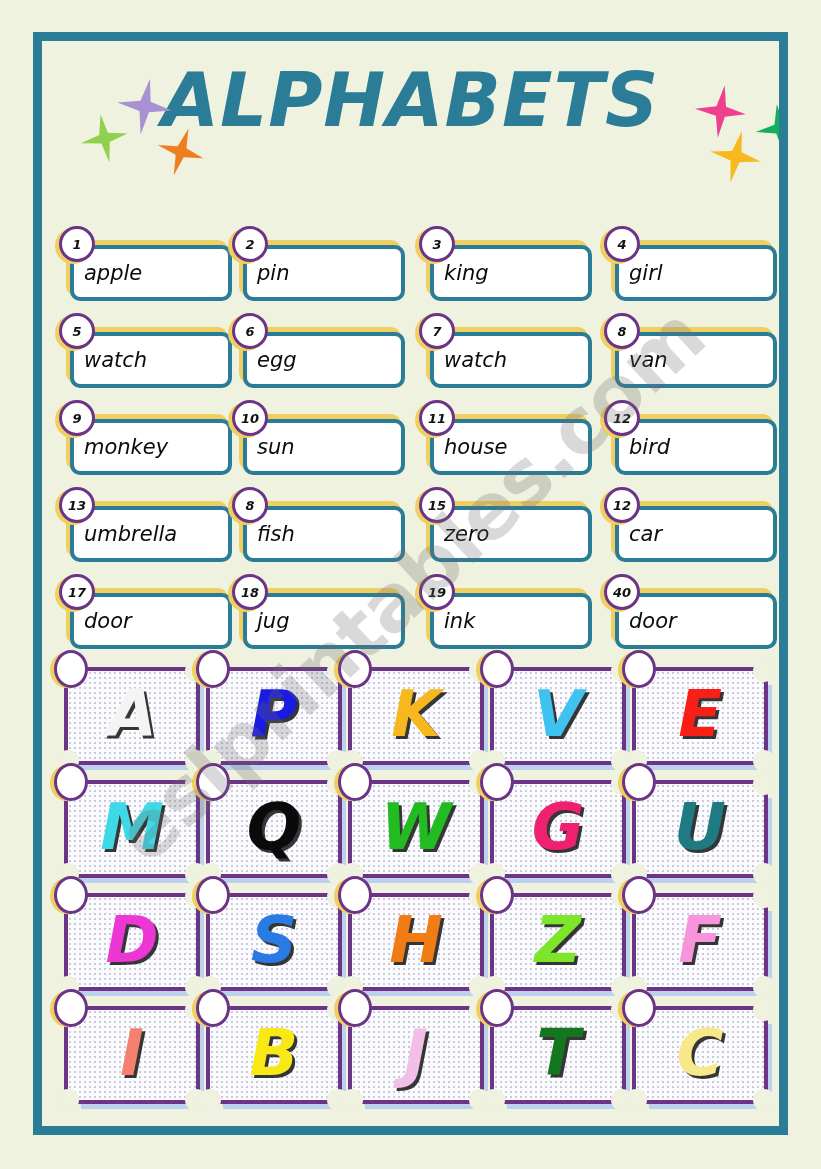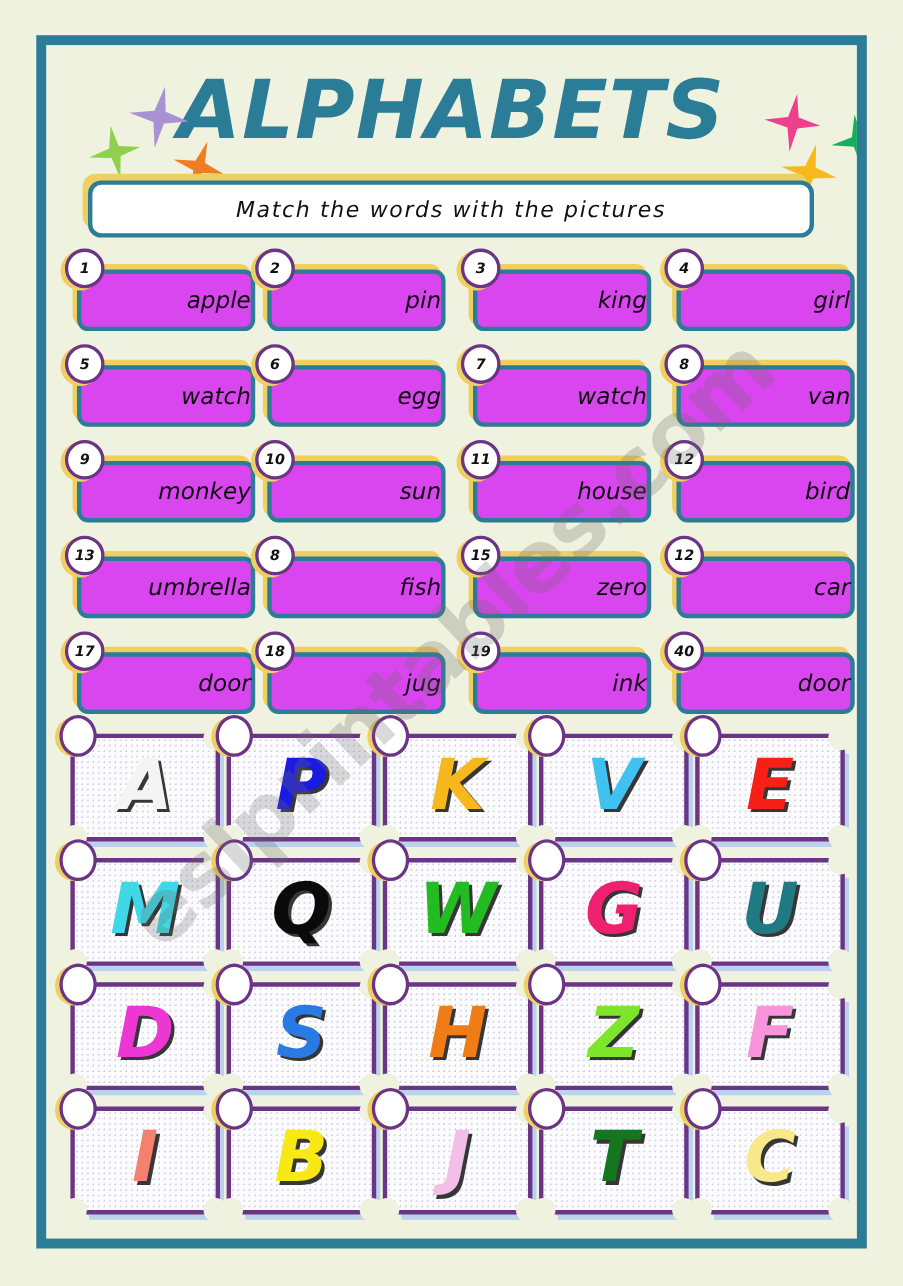--- a/index.html
+++ b/index.html
@@ -140,24 +140,24 @@
     background: #f0cf62;
     border-radius: 10px;
   }
   .word-box {
     position: absolute;
     left: 0; top: 0;
     width: 100%; height: 100%;
     box-sizing: border-box;
     border: 4px solid #2b7c96;
     border-radius: 10px;
-    background: #d946ef;
+    background: #ffffff;
     display: flex;
     align-items: center;
-    justify-content: flex-end;
+    justify-content: flex-start;
   }
   .word-label {
     font-family: "DejaVu Sans", sans-serif;
     font-size: 21px;
     color: #0b0b0b;
     padding-left: 10px;
   }
   .num-shadow {
     position: absolute;
     left: -15px; top: -17px;
@@ -311,26 +311,20 @@
           </svg>
         </div>
         <div class="star" style="left: 693px; top: 110px;">
           <svg width="56" height="56" viewBox="-50 -50 100 100" style="transform:translate(-50%,-50%) rotate(15deg);position:absolute;">
             <path d="M0,-48 L9,-11 L46,-4 L10,7 L4,46 L-6,8 L-45,2 L-8,-9 Z" fill="#f7b91d"></path>
           </svg>
         </div>
       </div>
   </div>
 
-  <div id="instruction-wrap">
-    <div id="instruction-shadow"></div>
-    <div id="instruction-bar">
-      <span id="instruction-text">Match the words with the pictures</span>
-    </div>
-  </div>
 
   <div id="word-grid">
       <div class="word-row">
         <div class="word-cell c0">
           <div class="word-shadow"></div>
           <div class="word-box">
             <span class="word-label">apple</span>
           </div>
           <div class="num-shadow"></div>
           <div class="num-circle">

